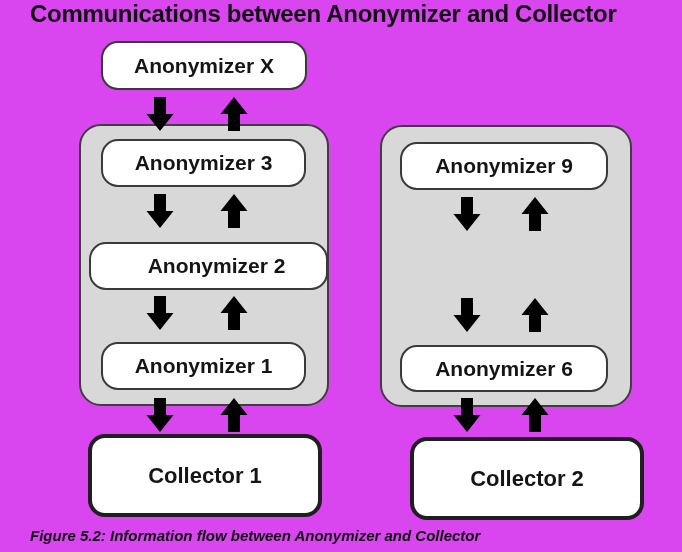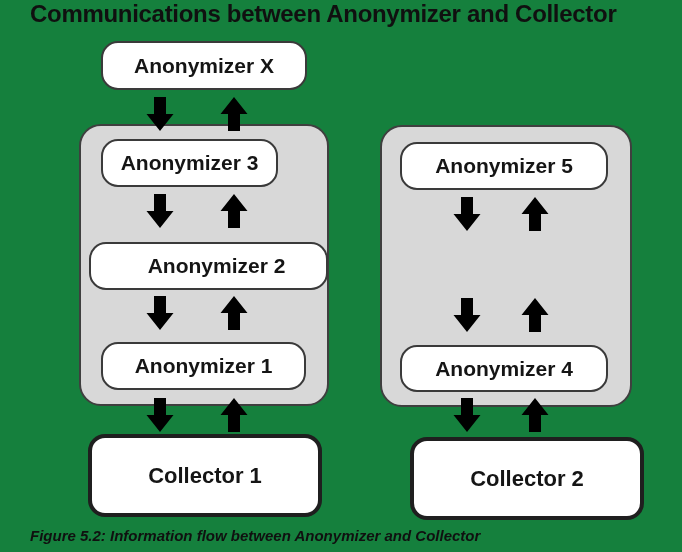--- a/index.html
+++ b/index.html
@@ -10,21 +10,21 @@
     --collector-border:#1f1f1f;
     --down-arrow-fill:#6d6d6d;
     --up-arrow-fill:#ffffff;
     --arrow-stroke:#3f3f3f;
     --text-color:#151515;
   }
   html,body{margin:0;padding:0;background:#ffffff;}
   .page{
     position:relative;
     width:682px;height:552px;
-    background:#15803d;
+    background:#d946ef;
     font-family:"Liberation Sans","DejaVu Sans",sans-serif;
     overflow:hidden;
   }
   .title{
     position:absolute;left:30px;top:0px;margin:0;
     font-size:24px;font-weight:bold;color:#101010;
     letter-spacing:-0.3px;white-space:nowrap;
   }
   .group{
     position:absolute;
@@ -40,21 +40,21 @@
     position:absolute;
     background:var(--node-fill);
     border:2.5px solid var(--node-border);
     border-radius:17px;
     box-sizing:border-box;
     display:flex;align-items:center;justify-content:center;
     font-size:21px;font-weight:bold;color:var(--text-color);
     z-index:2;white-space:nowrap;text-align:center;
   }
   .node.x  {left:101px;top:41px; width:206px;height:49px;}
-  .node.a3 {left:101px;top:139px;width:177px;height:48px;}
+  .node.a3 {left:101px;top:139px;width:205px;height:48px;}
   .node.a2 {left:89px;top:242px;width:239px;height:48px;padding-left:16px;}
   .node.a1 {left:101px;top:342px;width:205px;height:48px;}
   .node.a6 {left:400px;top:142px;width:208px;height:48px;}
   .node.a5 {left:400px;top:245px;width:208px;height:47px;}
   .node.a4 {left:400px;top:345px;width:208px;height:47px;}
   .collector{
     position:absolute;
     background:var(--node-fill);
     border:4px solid var(--collector-border);
     border-radius:17px;
@@ -91,22 +91,22 @@
 
   <h1 class="title">Communications between Anonymizer and Collector</h1>
 
   <div class="group left"></div>
   <div class="group right"></div>
 
   <div class="node x">Anonymizer X</div>
   <div class="node a3">Anonymizer 3</div>
   <div class="node a2">Anonymizer 2</div>
   <div class="node a1">Anonymizer 1</div>
-  <div class="node a6">Anonymizer 5</div>
-  <div class="node a4">Anonymizer 4</div>
+  <div class="node a6">Anonymizer 9</div>
+  <div class="node a4">Anonymizer 6</div>
 
   <div class="collector c1">Collector 1</div>
   <div class="collector c2">Collector 2</div>
 
   <svg class="arr down lx-down ly1" viewBox="0 0 30 36">
       <use href="#shape-down-arrow"></use>
     </svg>
   <svg class="arr up   lx-up   ly1" viewBox="0 0 30 36">
       <use href="#shape-up-arrow"></use>
     </svg>

